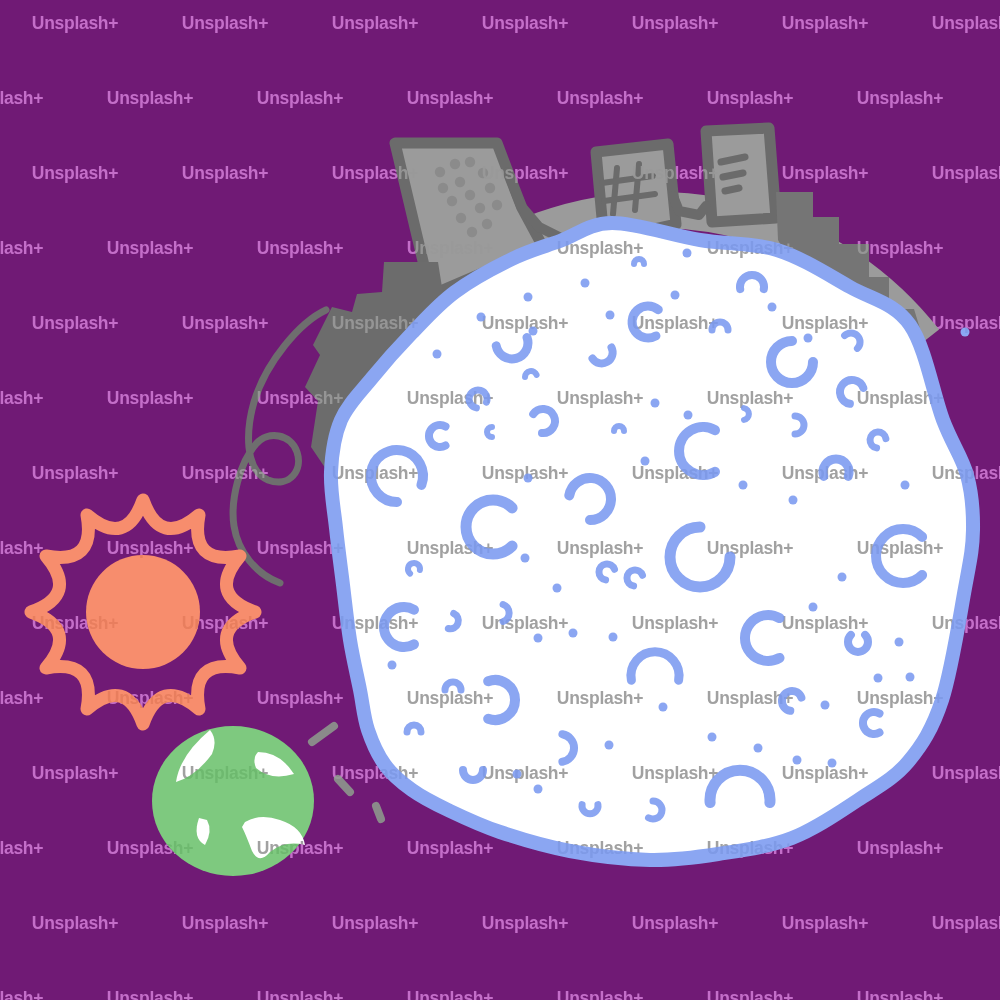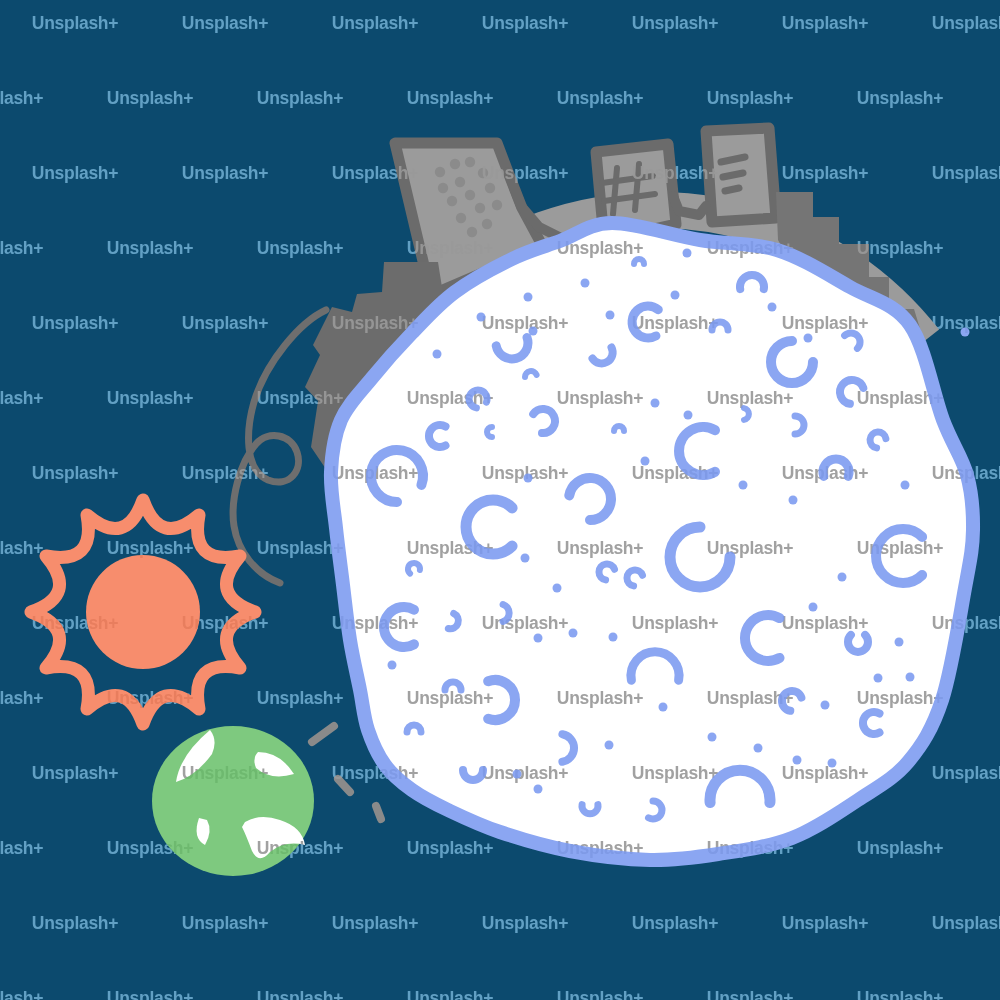--- a/index.html
+++ b/index.html
@@ -1,18 +1,18 @@
 <!DOCTYPE html>
 <html><head>
 <meta charset="utf-8">
 <style>
   html,body{margin:0;padding:0;background:#ffffff;}
   #stage{
     position:relative;width:1000px;height:1000px;overflow:hidden;
-    background:#0c4a6e;font-family:"Liberation Sans", sans-serif;
+    background:#701a75;font-family:"Liberation Sans", sans-serif;
   }
   #art{position:absolute;left:0;top:0;width:1000px;height:1000px;}
   #wm-layer{position:absolute;left:0;top:0;width:1000px;height:1000px;pointer-events:none;}
   .wm{
     position:absolute;transform:translate(-50%,-50%);
     font-weight:700;font-size:17.5px;letter-spacing:-0.3px;white-space:nowrap;
     mix-blend-mode:luminosity;opacity:0.92;
   }
 </style>
 </head>

